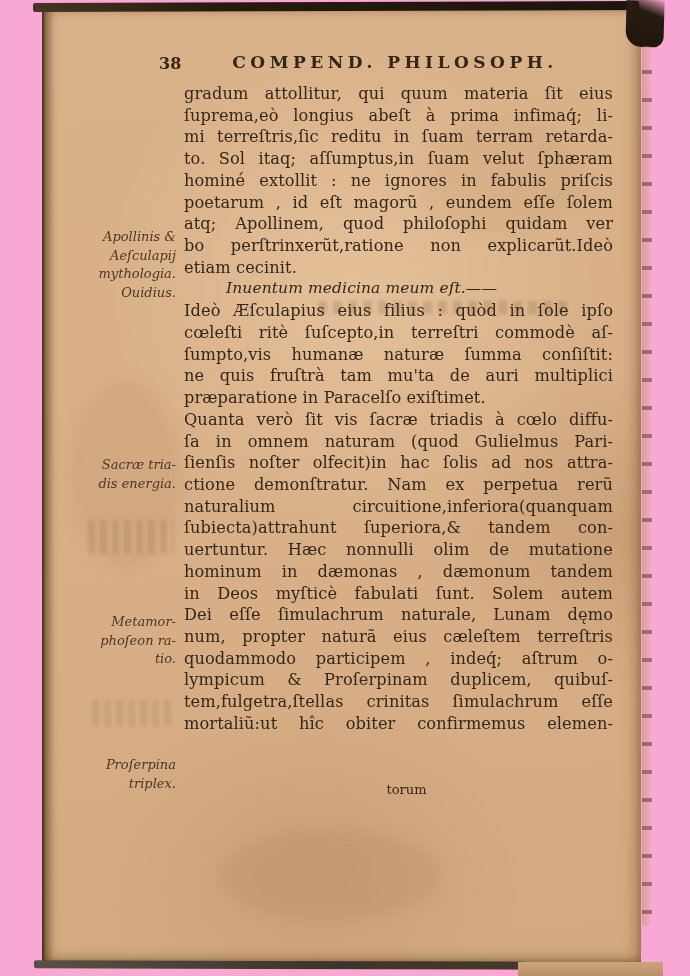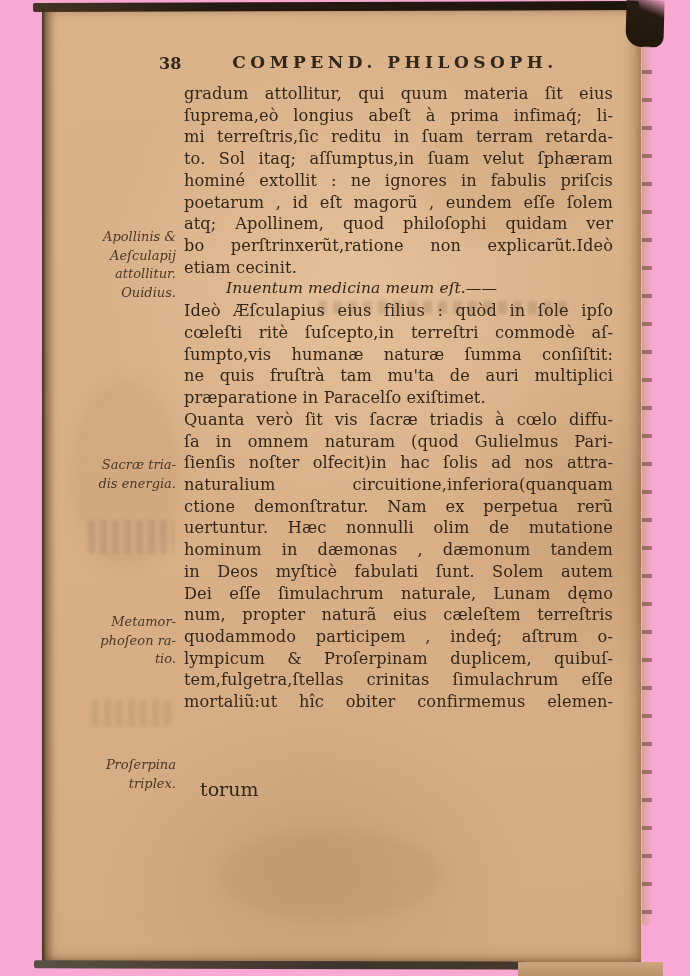--- a/index.html
+++ b/index.html
@@ -58,22 +58,22 @@
   .running-title{position:absolute;left:180px;top:52px;width:430px;text-align:center;
     font-size:17px;font-weight:700;letter-spacing:4.5px;color:var(--ink,#33271a);
     white-space:nowrap;}
   .body-text{position:absolute;left:184px;top:83px;width:429px;
     font-size:16.2px;color:var(--ink,#33271a);}
   .bline{height:21.72px;line-height:21.72px;overflow:visible;
     text-align:justify;text-align-last:justify;letter-spacing:.1px;}
   .bline.short{text-align:left;text-align-last:left;}
   .bline.verse{text-align:center;text-align-last:left;padding-left:42px;
     font-style:italic;font-size:15.5px;}
-  .catchword{position:absolute;left:200px;top:779px;width:429px;height:21.72px;
-    line-height:21.72px;text-align:left;font-size:19px;color:var(--ink,#33271a);}
+  .catchword{position:absolute;left:192px;top:779px;width:429px;height:21.72px;
+    line-height:21.72px;text-align:center;font-size:13px;color:var(--ink,#33271a);}
   .note{position:absolute;left:54px;width:122px;text-align:right;
     font-style:italic;font-size:13px;line-height:18.7px;color:var(--note-ink,#4a3825);}
   .note.n1{top:228px;} .note.n2{top:456px;} .note.n3{top:613px;} .note.n4{top:756px;}
   .note span{display:block;}
 </style>
 </head>
 <body>
 
 <div class="stage" style="--paper: #dab28a; --ink: #33271a; --note-ink: #4a3825;">
 
@@ -107,39 +107,40 @@
     <div class="bline short">etiam cecinit.</div>
     <div class="bline verse">Inuentum medicina meum eſt.——</div>
     <div class="bline">Ideò Æſculapius eius filius : quòd in ſole ipſo</div>
     <div class="bline">cœleſti ritè ſuſcepto,in terreſtri commodè aſ-</div>
     <div class="bline">ſumpto,vis humanæ naturæ ſumma conſiſtit:</div>
     <div class="bline">ne quis fruſtrà tam mu'ta de auri multiplici</div>
     <div class="bline short">præparatione in Paracelſo exiſtimet.</div>
     <div class="bline">Quanta verò ſit vis ſacræ triadis à cœlo diffu-</div>
     <div class="bline">ſa in omnem naturam (quod Gulielmus Pari-</div>
     <div class="bline">ſienſis noſter olfecit)in hac ſolis ad nos attra-</div>
+    <div class="bline">ctione demonſtratur. Nam ex perpetua rerũ</div>
     <div class="bline">naturalium circuitione,inferiora(quanquam</div>
-    <div class="bline">ctione demonſtratur. Nam ex perpetua rerũ</div>
+    <div class="bline">ſubiecta)attrahunt ſuperiora,&amp; tandem con-</div>
     <div class="bline">uertuntur. Hæc nonnulli olim de mutatione</div>
     <div class="bline">hominum in dæmonas , dæmonum tandem</div>
     <div class="bline">in Deos myſticè fabulati ſunt. Solem autem</div>
     <div class="bline">Dei eſſe ſimulachrum naturale, Lunam dęmo</div>
     <div class="bline">num, propter naturã eius cæleſtem terreſtris</div>
     <div class="bline">quodammodo participem , indeq́; aſtrum o-</div>
     <div class="bline">lympicum &amp; Proſerpinam duplicem, quibuſ-</div>
     <div class="bline">tem,fulgetra,ſtellas crinitas ſimulachrum eſſe</div>
     <div class="bline">mortaliũ:ut hîc obiter confirmemus elemen-</div>
   </div>
 
   <div class="catchword">torum</div>
 
   <div class="note n1">
     <span>Apollinis &amp;</span>
     <span>Aeſculapij</span>
-    <span>attollitur.</span>
+    <span>mythologia.</span>
     <span>Ouidius.</span>
   </div>
   <div class="note n2">
     <span>Sacræ tria-</span>
     <span>dis energia.</span>
   </div>
   <div class="note n3">
     <span>Metamor-</span>
     <span>phoſeon ra-</span>
     <span>tio.</span>

